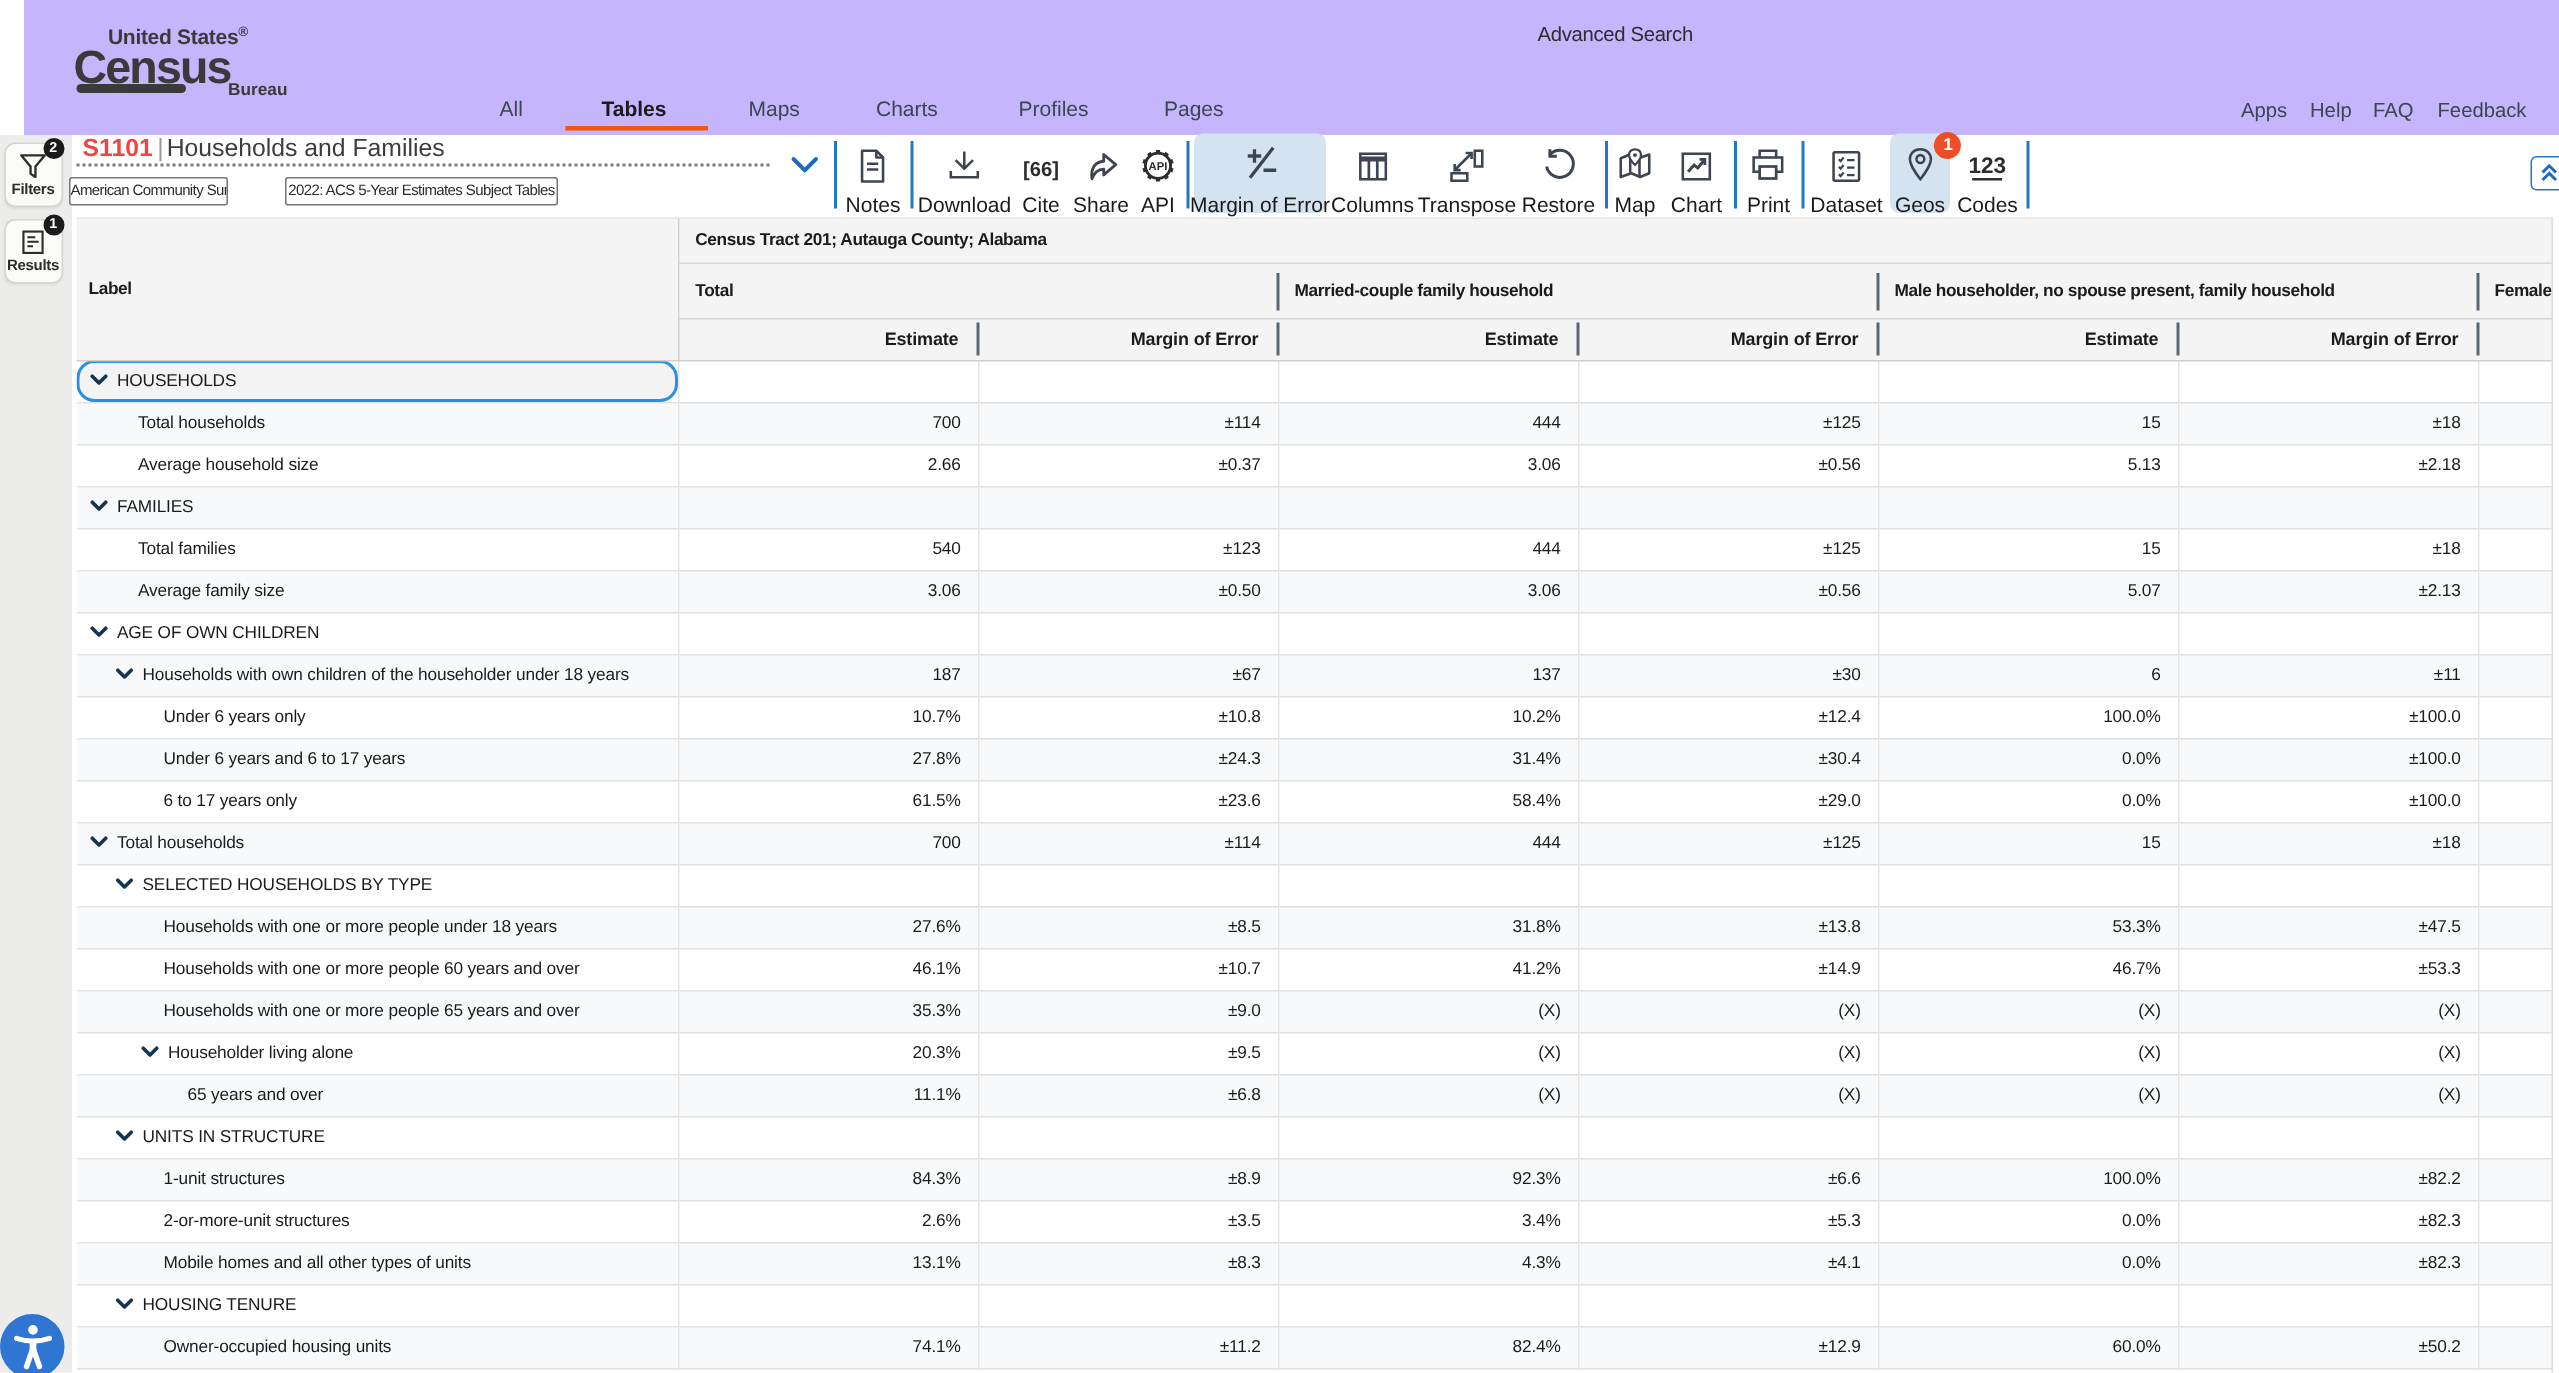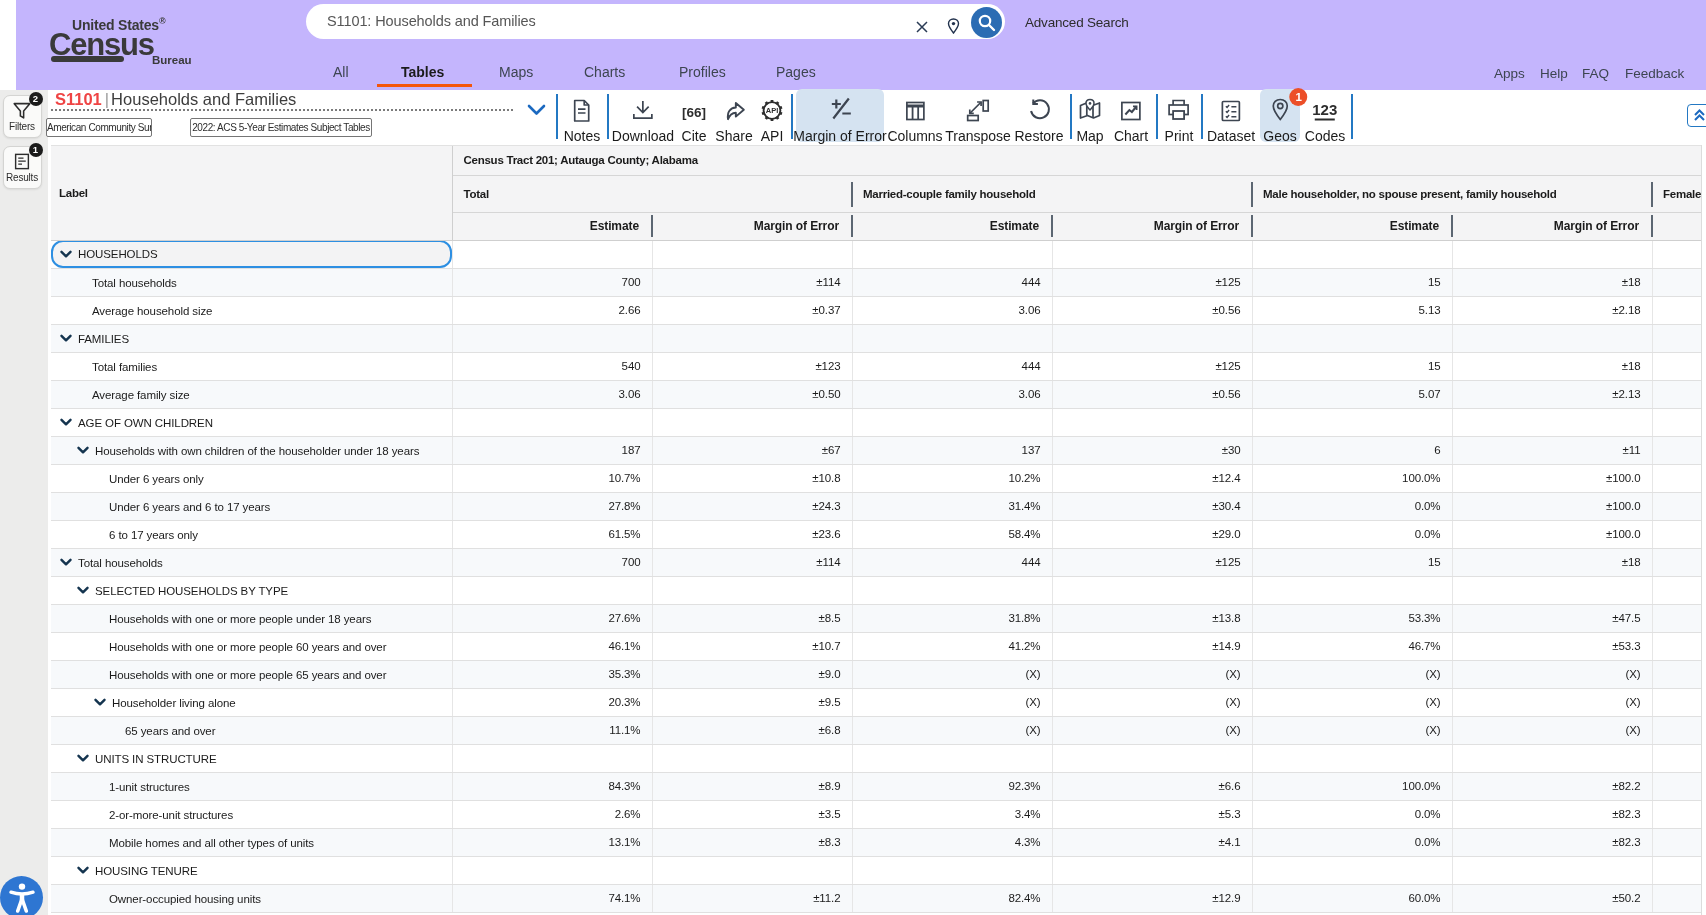--- a/index.html
+++ b/index.html
@@ -18,21 +18,21 @@
 #spill .blue { position:absolute; left:665px; top:3px; width:31px; height:31px; border-radius:50%; background:#2b6cb3; }
 #adv { position:absolute; left:1009px; top:15px; font-size:13.5px; letter-spacing:-0.2px; color:#2d2d2d; }
 .tab { position:absolute; top:64px; font-size:14px; color:#3d4551; }
 .tab.b { font-weight:bold; color:#1b1b1b; }
 #tabline { position:absolute; left:361px; top:84px; width:95px; height:3px; background:#f4550a; }
 .toplink { position:absolute; top:66px; font-size:13.5px; color:#3d4551; }
 
 
 #rail { position:absolute; left:0; top:90px; width:48px; height:825px; background:#ececeb; }
 .railbtn { position:absolute; left:2.5px; width:39px; height:43px; background:#fafaf9; border:1px solid #d4d4d2; border-radius:7px; text-align:center; box-shadow:0 1px 2px rgba(0,0,0,0.08); }
-.railbtn .cap { position:absolute; left:0; width:100%; bottom:5px; font-size:10px; font-weight:normal; color:#2d2d2d; letter-spacing:-0.2px; }
+.railbtn .cap { position:absolute; left:0; width:100%; bottom:5px; font-size:10px; font-weight:bold; color:#2d2d2d; letter-spacing:-0.2px; }
 .bbadge { position:absolute; right:-2px; top:-4px; width:14px; height:14px; background:#1b1b1b; color:#fff; border-radius:50%; font-size:9.5px; font-weight:bold; line-height:14px; text-align:center; }
 
 
 #title { position:absolute; left:55px; top:90px; font-size:16.5px; color:#3d3d3d; white-space:nowrap; }
 #title .id { color:#ef4444; font-weight:bold; }
 #title .pipe { color:#9a9a9a; font-weight:400; padding:0 2px 0 3px; }
 #dots { position:absolute; left:51px; top:109px; width:462px; border-top:2px dotted #7b7b7b; }
 #titlechev { position:absolute; left:527px; top:104px; }
 .chip { position:absolute; top:118px; height:19px; border:1px solid #757575; border-radius:2px; font-size:10px; letter-spacing:-0.4px; color:#2d2d2d; line-height:17px; background:#fff; white-space:nowrap; text-align:center; overflow:hidden; }
 
@@ -71,34 +71,20 @@
 #a11y { position:absolute; left:0px; top:876px; width:43px; height:43px; border-radius:50%; background:#2e76d2; overflow:hidden; }
 </style></head>
 <body>
 <div id="topbar">
   <div id="logo">
     <div class="us">United States<sup>®</sup></div>
     <div class="census">Census</div>
     <div class="bar"></div>
     <div class="bureau">Bureau</div>
   </div>
-  <div id="spill">
-    <div class="q">S1101: Households and Families</div>
-    <svg style="position:absolute;left:610px;top:17px" width="12" height="12" viewBox="0 0 12 12">
-        <path d="M1 1 L11 11 M11 1 L1 11" stroke="#2a3b55" stroke-width="1.5"></path>
-      </svg>
-    <svg style="position:absolute;left:641px;top:14px" width="13" height="16" viewBox="0 0 13 16">
-        <path d="M6.5 1 c-2.9 0 -5 2 -5 4.6 c0 3.2 5 9.4 5 9.4 s5 -6.2 5 -9.4 c0 -2.6 -2.1 -4.6 -5 -4.6 z" fill="none" stroke="#22324d" stroke-width="1.4"></path>
-        <circle cx="6.5" cy="5.6" r="1.7" fill="#22324d"></circle>
-      </svg>
-    <div class="blue"><svg style="margin:6.5px" width="18" height="18" viewBox="0 0 18 18">
-          <circle cx="7" cy="7" r="5.2" fill="none" stroke="#fff" stroke-width="2.2"></circle>
-          <path d="M11 11 L16 16" stroke="#fff" stroke-width="2.4" stroke-linecap="round"></path>
-        </svg></div>
-  </div>
   <div id="adv">Advanced Search</div>
   <div class="tab" style="left:317px">All</div>
   <div class="tab b" style="left:385px">Tables</div>
   <div class="tab" style="left:483px">Maps</div>
   <div class="tab" style="left:568px">Charts</div>
   <div class="tab" style="left:663px">Profiles</div>
   <div class="tab" style="left:760px">Pages</div>
   <div id="tabline"></div>
   <div class="toplink" style="left:1478px">Apps</div>
   <div class="toplink" style="left:1524px">Help</div>

